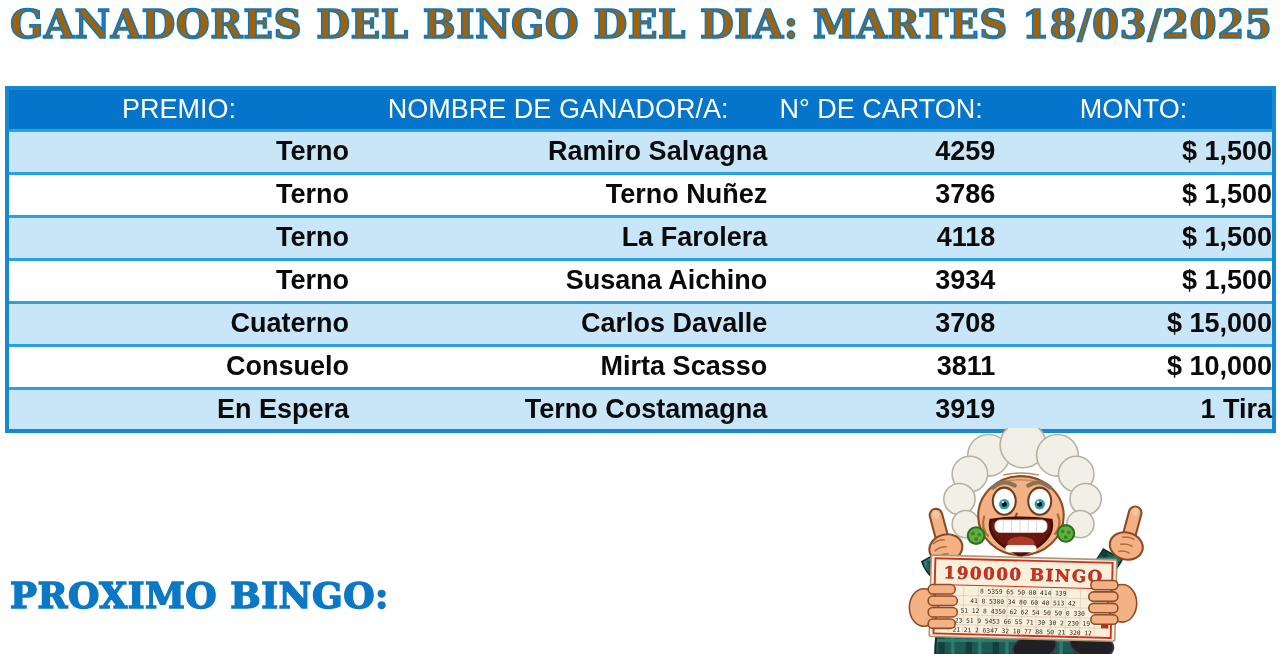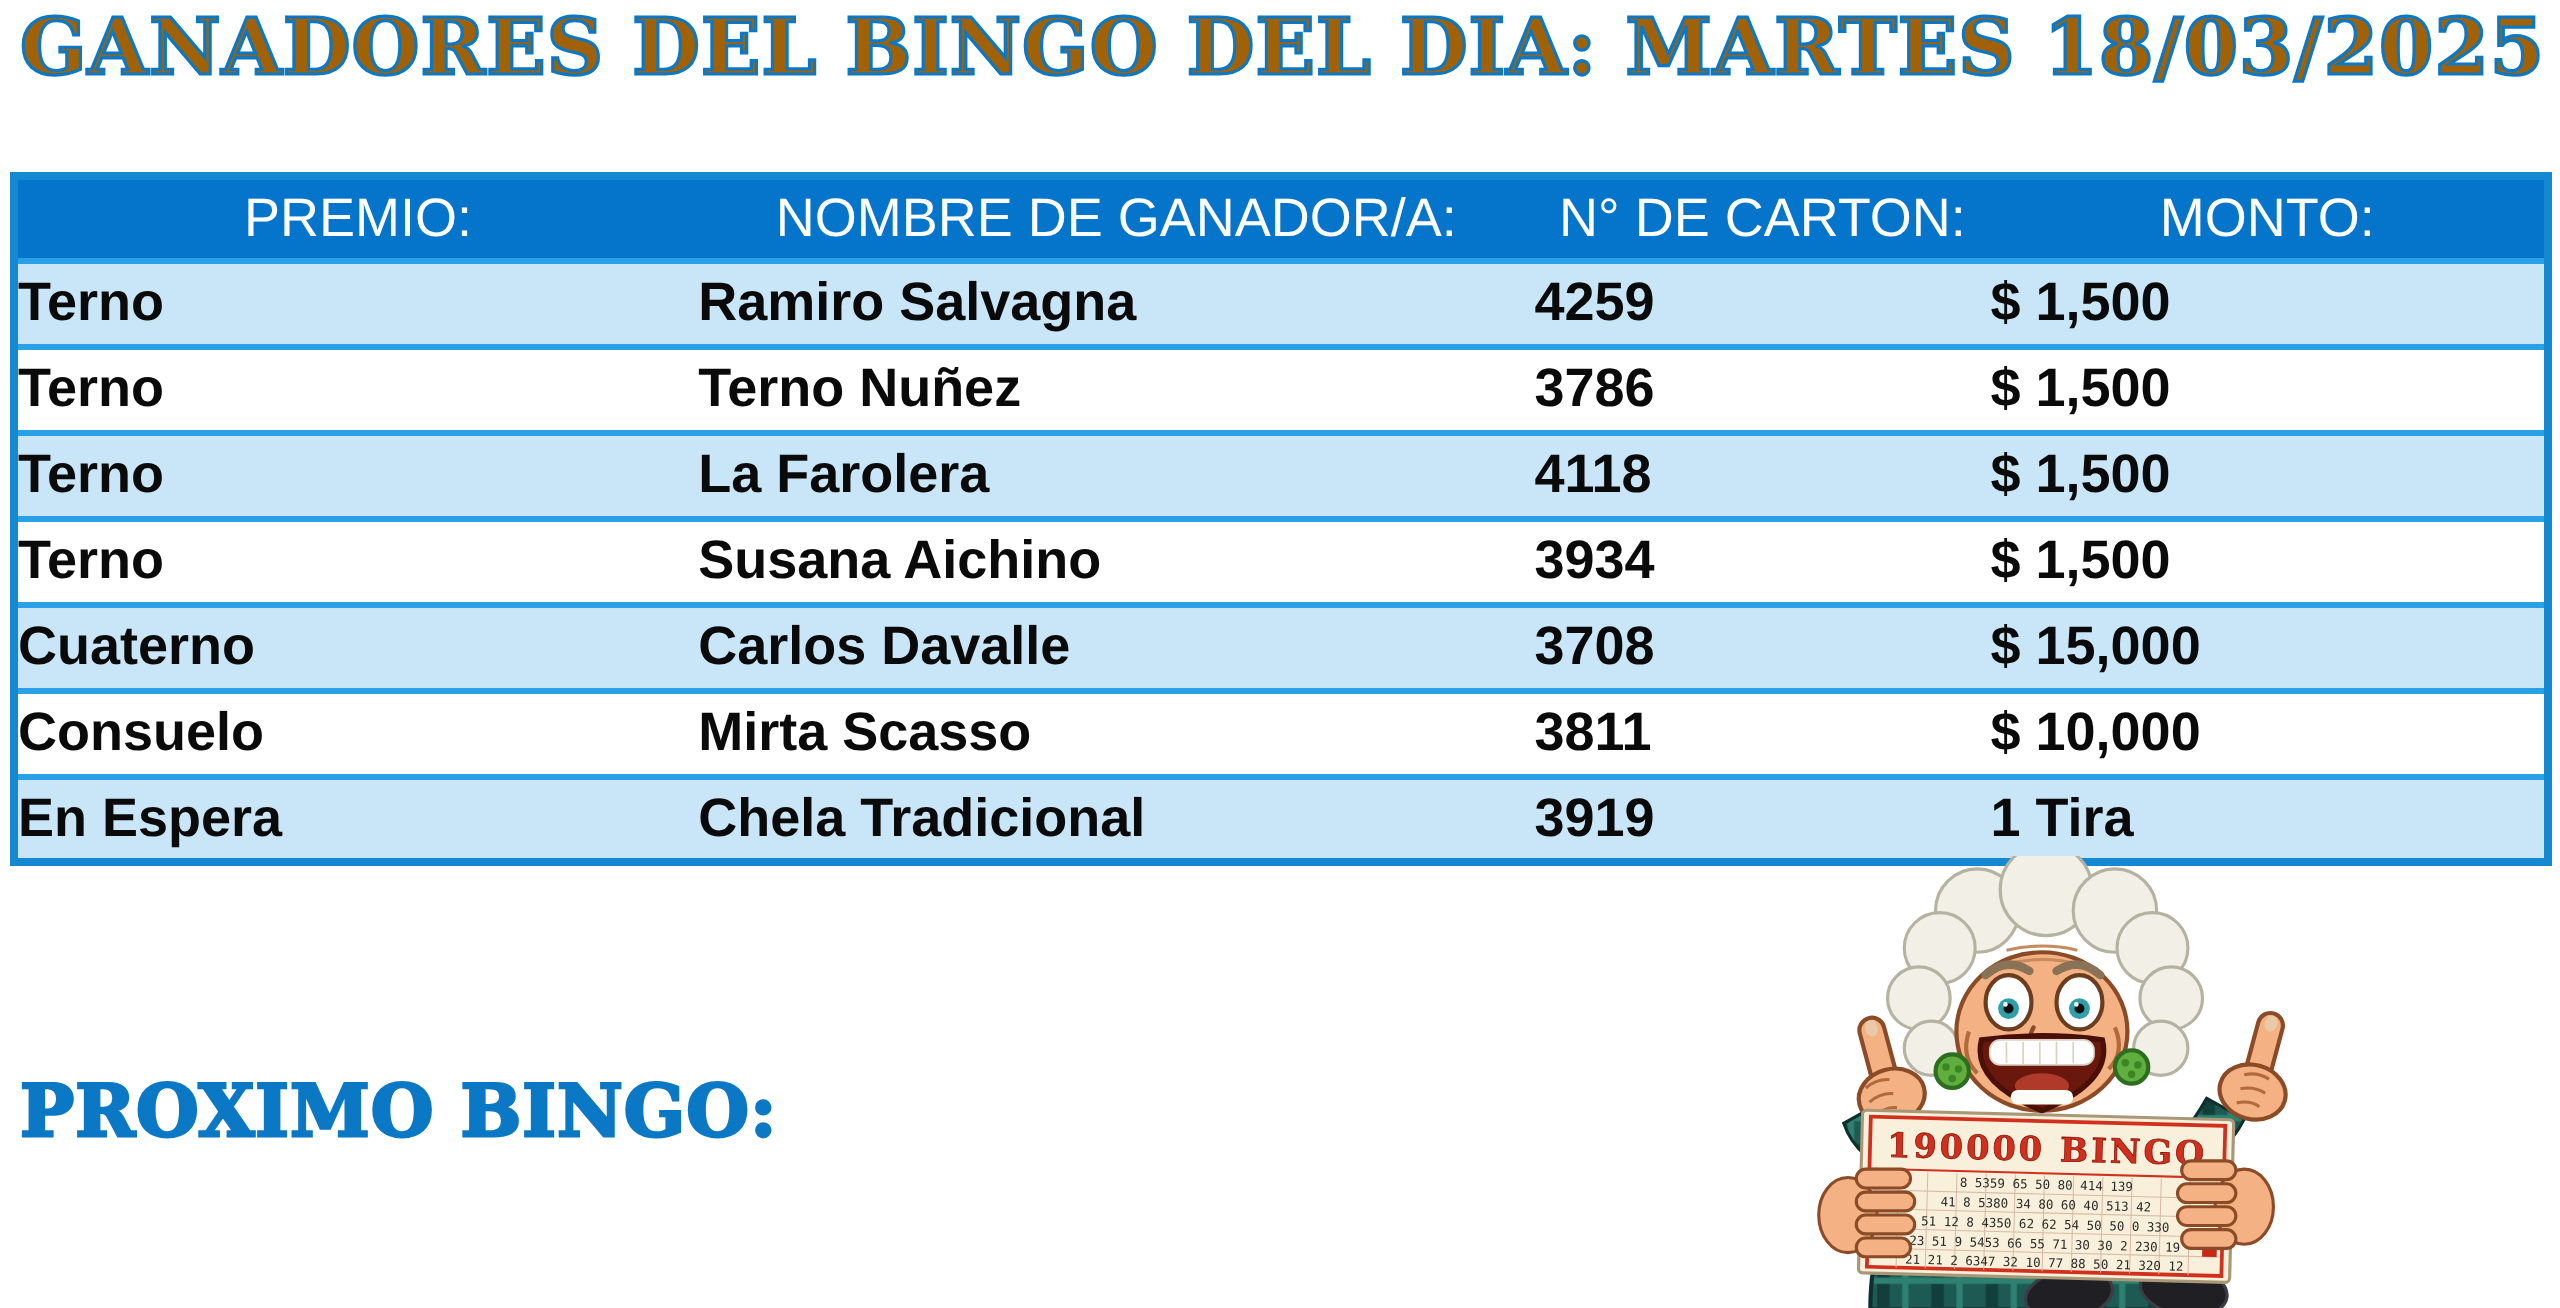--- a/index.html
+++ b/index.html
@@ -23,27 +23,27 @@
   table.winners col.c2 { width:33%; }
   table.winners col.c3 { width:18%; }
   table.winners col.c4 { width:22%; }
   table.winners th {
     background:#0575cb; color:#ffffff; font-weight:normal;
     font-size:27px; height:42px; text-align:center;
     border-bottom:3px solid #2aa0e6;
   }
   table.winners td {
     font-size:27px; font-weight:bold; color:#0a0a0a;
-    height:43px; text-align:left; background:#ffffff;
+    height:43px; text-align:right; background:#ffffff;
     border-top:3px solid #2aa0e6;
   }
   table.winners tbody tr:nth-child(odd) td { background:#c9e5f8; }
 
   .footer {
-    position:absolute; left:10px; top:533px;
+    position:absolute; left:10px; top:572px;
     font-family:"DejaVu Serif", serif; font-weight:bold;
     font-size:36px; line-height:47px; color:#0b78c5;
     -webkit-text-stroke:1.5px #0b78c5; letter-spacing:0.5px;
     white-space:nowrap;
   }
 
   .granny { position:absolute; left:876px; top:428px; width:292px; height:236px; }
   .granny svg { width:100%; height:100%; display:block; }
 </style>
 </head>
@@ -98,21 +98,21 @@
       <td>$ 15,000</td>
     </tr>
     <tr>
       <td>Consuelo</td>
       <td>Mirta Scasso</td>
       <td>3811</td>
       <td>$ 10,000</td>
     </tr>
     <tr>
       <td>En Espera</td>
-      <td>Chela Tradicional</td>
+      <td>Terno Costamagna</td>
       <td>3919</td>
       <td>1 Tira</td>
     </tr>
   </tbody>
 </table>
 
 <div class="footer">
   <div>PROXIMO BINGO:</div>
 </div>
 

